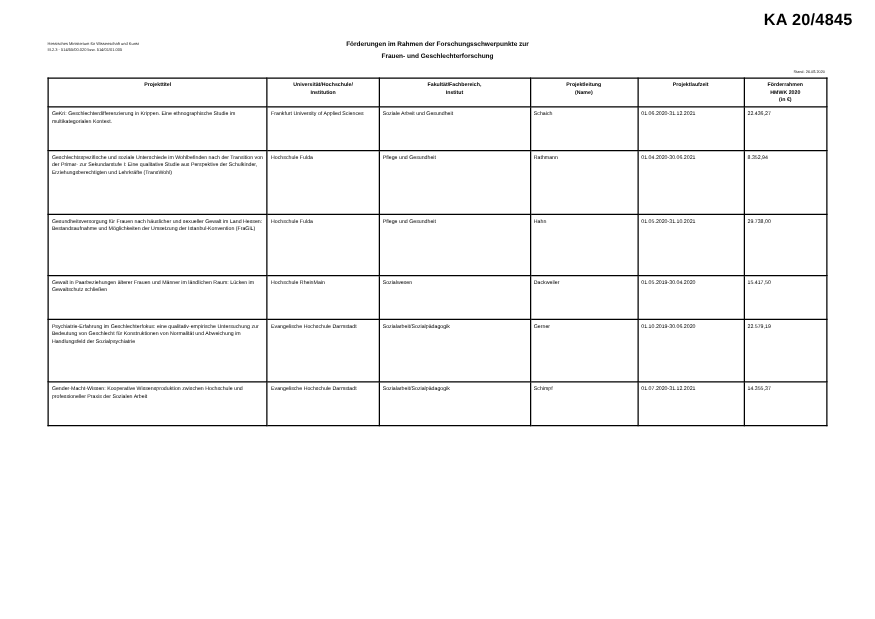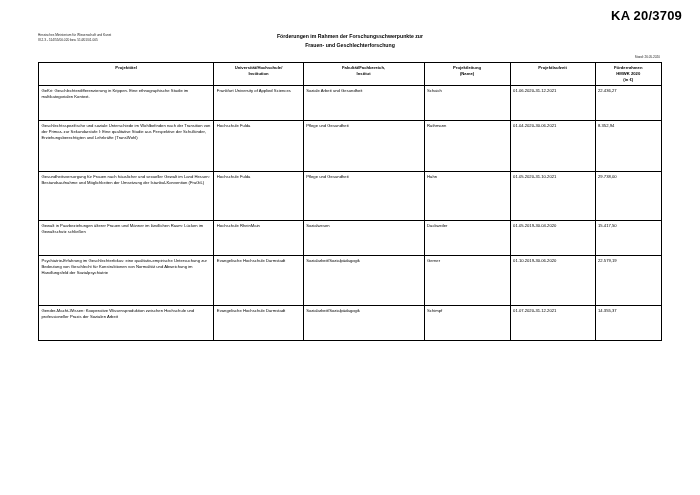--- a/index.html
+++ b/index.html
@@ -87,21 +87,21 @@
   tr.row-gesund td { height: 44px; }
   tr.row-gewalt td { height: 30px; }
   tr.row-psych td { height: 45px; }
   tr.row-gender td { height: 30px; }
 </style>
 </head>
 <body>
 
 <div class="page">
 
-  <div class="doc-id">KA 20/3709</div>
+  <div class="doc-id">KA 20/4845</div>
 
   <div class="header-left" style="white-space: pre-line;">Hessisches Ministerium für Wissenschaft und Kunst
 III.2.3 - 514/55/00.020 bzw. 514/01/01.005</div>
 
   <div class="header-center">
     <div>Förderungen im Rahmen der Forschungsschwerpunkte zur</div>
     <div>Frauen- und Geschlechterforschung</div>
   </div>
 
   <div class="stand">Stand: 26.05.2020</div>

